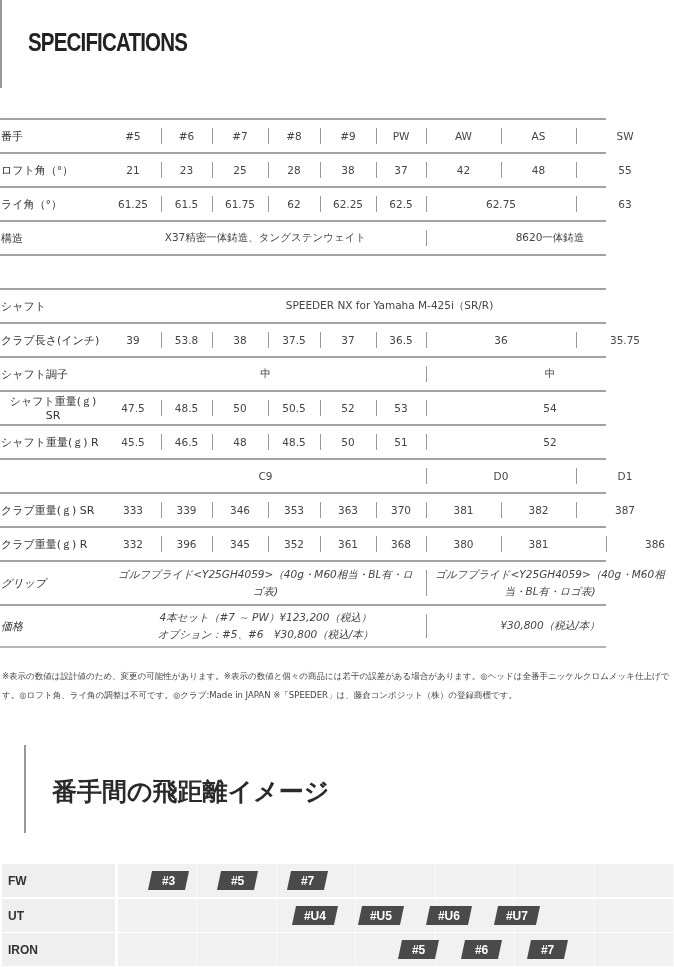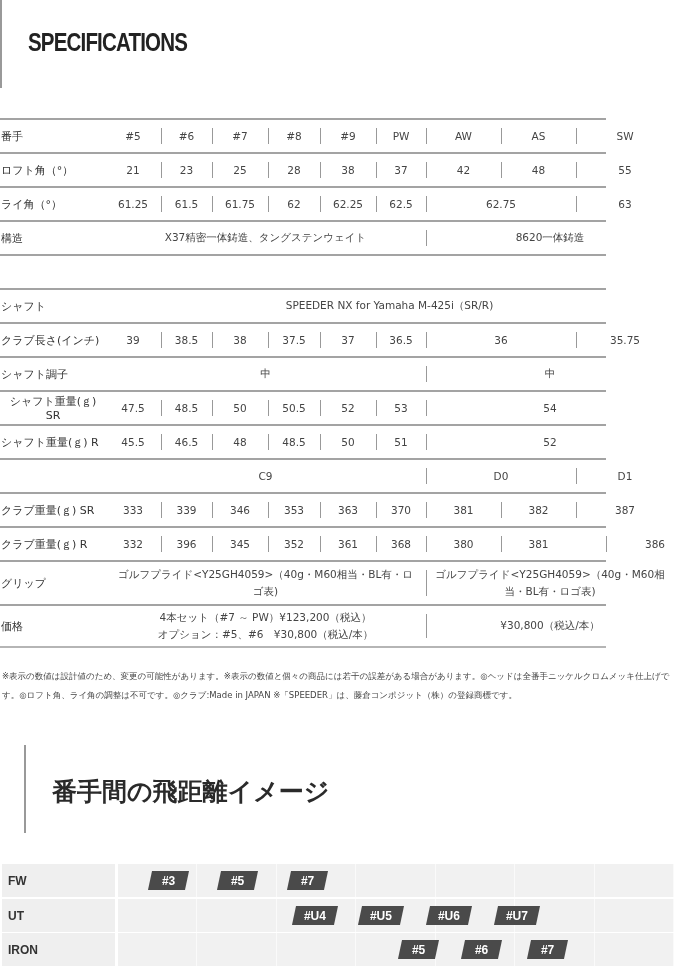--- a/index.html
+++ b/index.html
@@ -6,21 +6,21 @@
   html, body { width: 674px; height: 967px; background: #ffffff; overflow: hidden; }
   body { font-family: "DejaVu Sans", "Liberation Sans", sans-serif; color: #333; position: relative; }
 
   .title-block { position: absolute; left: 0; top: 0; width: 674px; height: 88px; border-left: 2px solid #999; }
   .specs-title { position: absolute; left: 26px; top: 28px; font-family: "Liberation Sans", sans-serif; font-weight: 700; font-size: 25px; letter-spacing: -1px; color: #222; transform: scaleX(0.82); transform-origin: left center; }
 
   .spec-table { position: absolute; left: 0; top: 118px; width: 674px; }
   .row { position: relative; width: 606px; border-top: 2px solid #a3a3a3; }
   .row:last-child { border-bottom: 2px solid #b5b5b5; }
   .row.h32 { height: 34px; }
-  .row.h52 { height: 44px; }
+  .row.h52 { height: 44px; font-style: italic; }
   .cell { position: absolute; top: 0; bottom: 0; display: flex; align-items: center; justify-content: center; font-size: 10.5px; color: #444; text-align: center; }
   .cell.label { left: 0; justify-content: flex-start; padding-left: 1px; font-size: 11px; color: #333; }
   .cell.div::before { content: ""; position: absolute; left: 0; top: 8px; bottom: 8px; width: 1px; background: #999; }
   .cell.multi { line-height: 17px; flex-direction: column; font-size: 10.5px; }
 
   .notes { position: absolute; left: 2px; top: 667px; width: 672px; font-size: 8.5px; line-height: 19px; color: #444; }
 
   .dist-title-block { position: absolute; left: 0; top: 745px; width: 674px; height: 88px; border-left: 2px solid #999; margin-left: 24px; }
   .dist-title { position: absolute; left: 26px; top: 30px; font-size: 25px; font-weight: 700; color: #2a2a2a; letter-spacing: 0px; }
 
@@ -88,21 +88,21 @@
   <div class="row h32"></div>
 
   <div class="row h32">
     <div class="cell label" style="width:105px">シャフト</div>
     <div class="cell" style="left:105px;width:569px">SPEEDER NX for Yamaha M-425i（SR/R)</div>
   </div>
 
   <div class="row h32">
     <div class="cell label" style="width:105px">クラブ長さ(インチ)</div>
     <div class="cell" style="left:105px;width:56px">39</div>
-    <div class="cell div" style="left:161px;width:51px">38.5</div>
+    <div class="cell div" style="left:161px;width:51px">53.8</div>
     <div class="cell div" style="left:212px;width:56px">38</div>
     <div class="cell div" style="left:268px;width:52px">37.5</div>
     <div class="cell div" style="left:320px;width:56px">37</div>
     <div class="cell div" style="left:376px;width:50px">36.5</div>
     <div class="cell div" style="left:426px;width:150px">36</div>
     <div class="cell div" style="left:576px;width:98px">35.75</div>
   </div>
 
   <div class="row h32">
     <div class="cell label" style="width:105px">シャフト調子</div>

